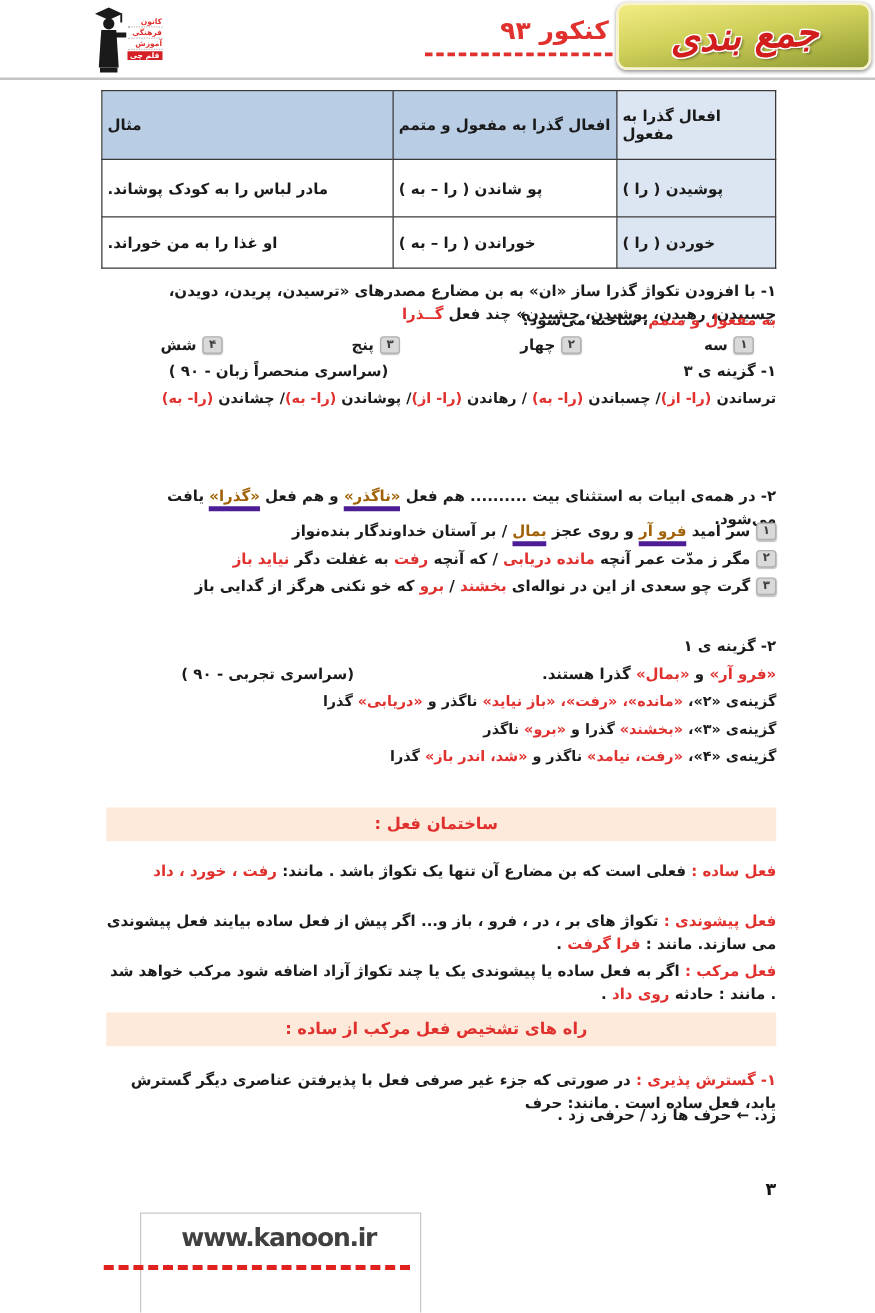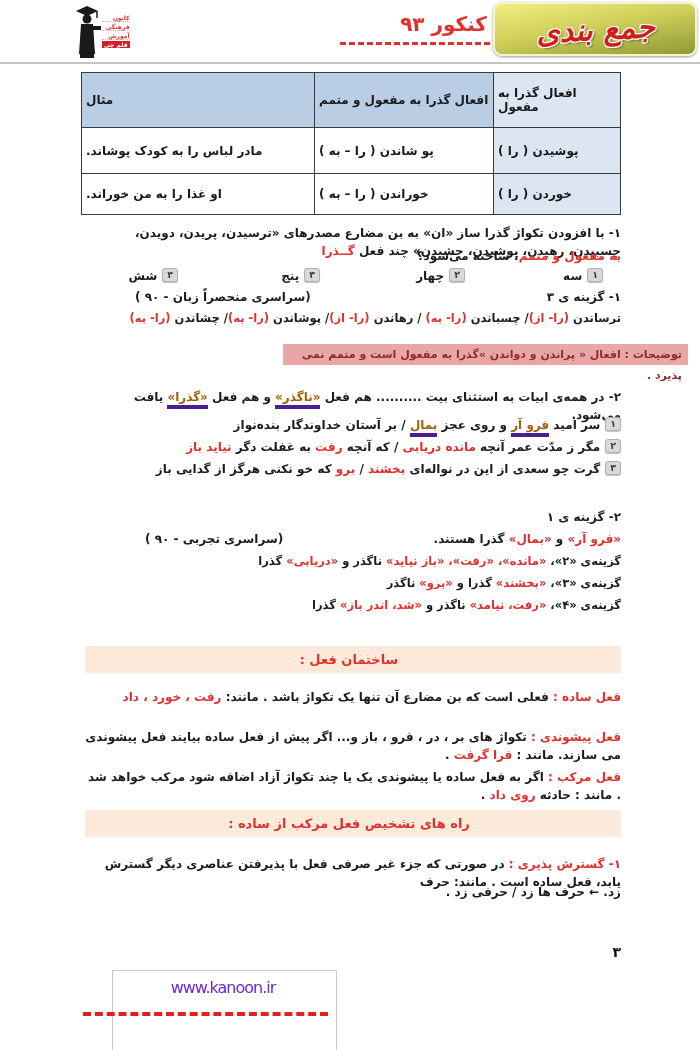--- a/index.html
+++ b/index.html
@@ -50,21 +50,21 @@
         line-height:21px;padding-right:6px;}
 
   .secbar{position:absolute;right:79px;left:85px;height:27px;background:#fdeada;
           direction:rtl;text-align:center;font-size:13px;font-weight:bold;color:#e0312e;
           line-height:27px;padding-right:8px;box-sizing:border-box;}
 
   .pagenum{position:absolute;right:79px;top:944px;font-size:14px;font-weight:bold;color:#111;}
 
   .f-box{position:absolute;left:112px;top:970px;width:223px;height:80px;border:1px solid #c9c9c9;background:#fff;}
   .f-url{position:absolute;left:118px;top:978px;width:210px;text-align:center;
-         font-size:16px;font-weight:normal;color:#6d28d9;letter-spacing:-1px;}
+         font-size:20px;font-weight:bold;color:#404040;letter-spacing:-1px;}
   .f-dash{position:absolute;left:83px;top:1012px;width:245px;border-top:4px dashed #e0211d;}
 </style>
 </head>
 <body>
 
 <div id="page">
 
   <div class="logo">
     <svg width="34" height="58" viewBox="0 0 34 58">
       <polygon points="8,9 19,4 30,9 19,14" fill="#1a1a1a"></polygon>
@@ -117,21 +117,20 @@
     <span class="opt" style="right:301px"><span class="obadge">۳</span><span>پنج</span></span>
     <span class="opt" style="right:443px"><span class="obadge">۴</span><span>شش</span></span>
   </div>
 
   <div class="row" style="top:288px">
     <span>۱- گزینه ی ۳</span>
     <span class="src">(سراسری منحصراً زبان - ۹۰ )</span>
   </div>
   <div class="row" style="top:310px;font-size:11.5px"><span>ترساندن </span><span class="red">(را- از)</span><span>/ چسباندن </span><span class="red">(را- به)</span><span> / رهاندن </span><span class="red">(را- از)</span><span>/ پوشاندن </span><span class="red">(را- به)</span><span>/ چشاندن </span><span class="red">(را- به)</span></div>
 
-  <div class="note">توضیحات : افعال « پراندن و دواندن »گذرا به مفعول است و متمم نمی پذیرد .</div>
 
   <div class="row" style="top:388px"><span>۲- در همه‌ی ابیات به استثنای بیت .......... هم فعل </span><span class="redu">«ناگذر»</span><span> و هم فعل </span><span class="redu">«گذرا»</span><span> یافت می‌شود.</span></div>
 
   <div class="row" style="top:416px"><span class="obadge">۱</span><span><span>سر امید </span><span class="redu">فرو آر</span><span> و روی عجز </span><span class="redu">بمال</span><span> / بر آستان خداوندگار بنده‌نواز</span></span></div>
   <div class="row" style="top:438px"><span class="obadge">۲</span><span><span>مگر ز مدّت عمر آنچه </span><span class="red">مانده دریابی</span><span> / که آنچه </span><span class="red">رفت</span><span> به غفلت دگر </span><span class="red">نیاید باز</span></span></div>
   <div class="row" style="top:460px"><span class="obadge">۳</span><span><span>گرت چو سعدی از این در نواله‌ای </span><span class="red">بخشند</span><span> / </span><span class="red">برو</span><span> که خو نکنی هرگز از گدایی باز</span></span></div>
 
   <div class="row" style="top:508px">۲- گزینه ی ۱</div>
   <div class="row" style="top:530px">
     <span><span class="red">«فرو آر»</span><span> و </span><span class="red">«بمال»</span><span> گذرا هستند.</span></span>

